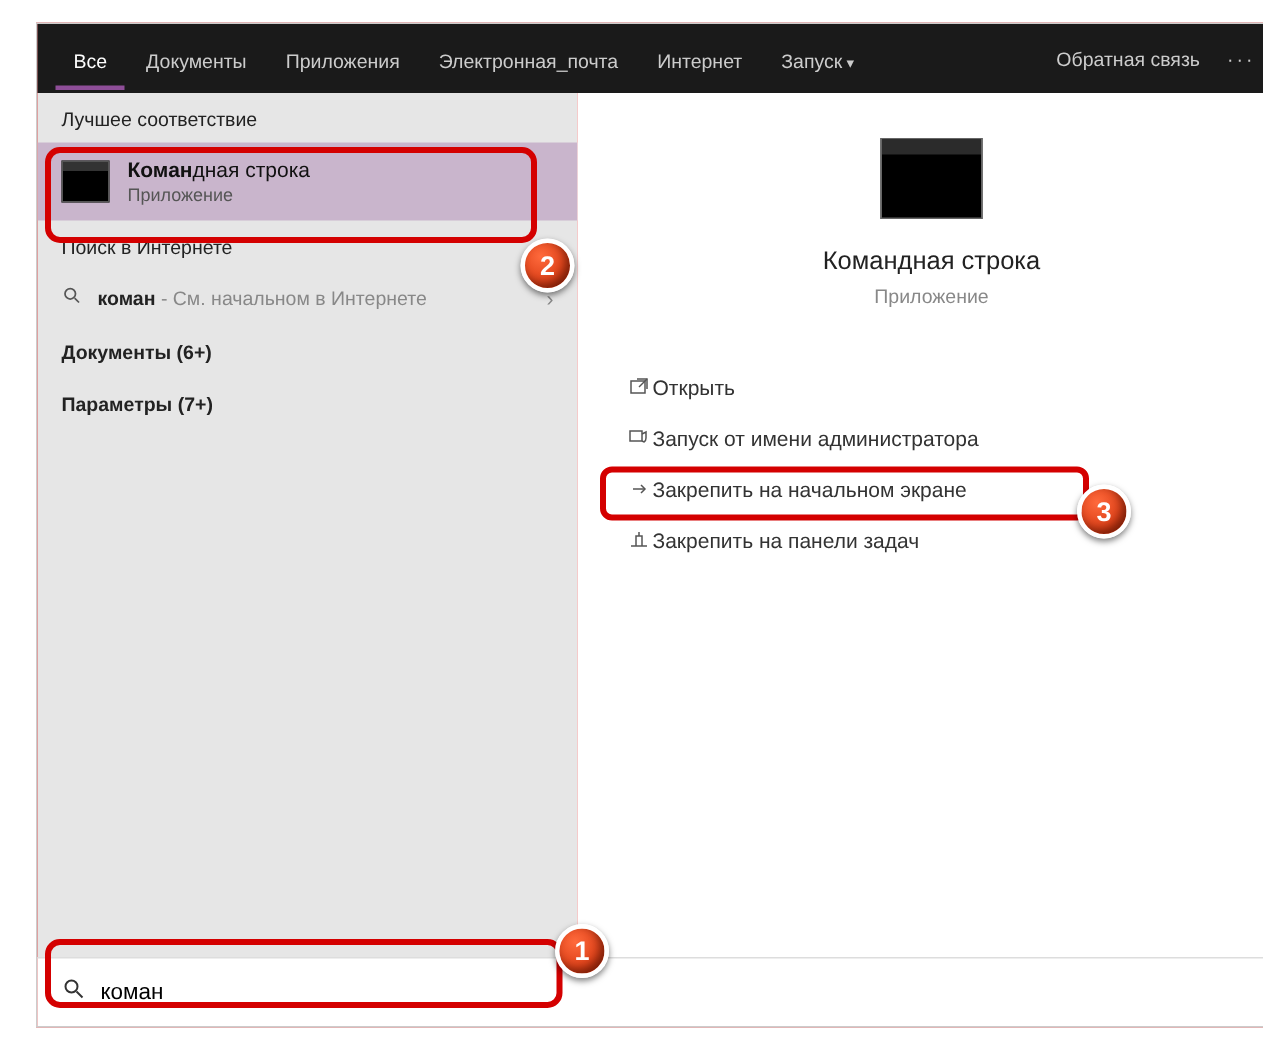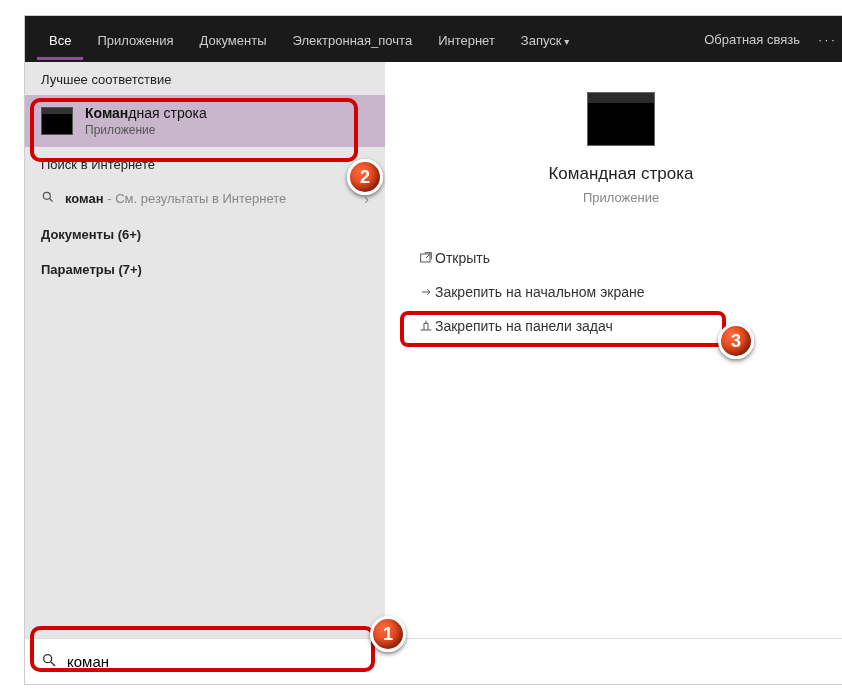--- a/index.html
+++ b/index.html
@@ -217,22 +217,22 @@
   .m1 { top: 616px; left: 370px; }
   .m2 { top: 159px; left: 347px; }
   .m3 { top: 323px; left: 718px; }
 </style>
 </head>
 <body>
 
 <div class="window">
   <div class="topbar">
     <div class="tab active">Все</div>
+    <div class="tab">Документы</div>
     <div class="tab">Приложения</div>
-    <div class="tab">Документы</div>
     <div class="tab">Электронная_почта</div>
     <div class="tab">Интернет</div>
     <div class="tab more">Запуск</div>
     <div class="spacer"></div>
     <div class="feedback">Обратная связь</div>
     <div class="dots">···</div>
   </div>
 
   <div class="body">
     <div class="left">
@@ -248,21 +248,21 @@
       </div>
       <div class="section-header">Поиск в Интернете</div>
       <div class="web-row">
         <span>
           <svg viewBox="0 0 24 24" width="14" height="14" stroke="#555" fill="none" stroke-width="2">
               <circle cx="10" cy="10" r="6"></circle>
               <line x1="15" y1="15" x2="20" y2="20"></line>
             </svg>
         </span>
         <span>
-          <span class="q">коман</span><span class="hint"> - См. результаты в Интернете</span>
+          <span class="q">коман</span><span class="hint"> - См. начальном в Интернете</span>
         </span>
         <span class="chev">›</span>
       </div>
       <div class="cat-row">Документы (6+)</div>
       <div class="cat-row">Параметры (7+)</div>
     </div>
 
     <div class="right">
       <div class="cmd-icon-large"></div>
       <div class="title">Командная строка</div>
@@ -274,20 +274,29 @@
                 <rect x="4" y="6" width="14" height="12"></rect>
                 <path d="M10 4 L20 4 L20 14"></path>
                 <line x1="20" y1="4" x2="12" y2="12"></line>
               </svg>
           </span>
           <span>Открыть</span>
         </div>
         <div class="action">
           <span class="ic">
             <svg viewBox="0 0 24 24">
+                <rect x="3" y="5" width="12" height="10"></rect>
+                <path d="M15 8 L19 6 L19 12 C19 15 17 16 17 16 L15 15"></path>
+              </svg>
+          </span>
+          <span>Запуск от имени администратора</span>
+        </div>
+        <div class="action">
+          <span class="ic">
+            <svg viewBox="0 0 24 24">
                 <line x1="6" y1="12" x2="18" y2="12"></line>
                 <path d="M14 8 L18 12 L14 16"></path>
               </svg>
           </span>
           <span>Закрепить на начальном экране</span>
         </div>
         <div class="action">
           <span class="ic">
             <svg viewBox="0 0 24 24">
                 <line x1="4" y1="18" x2="20" y2="18"></line>

